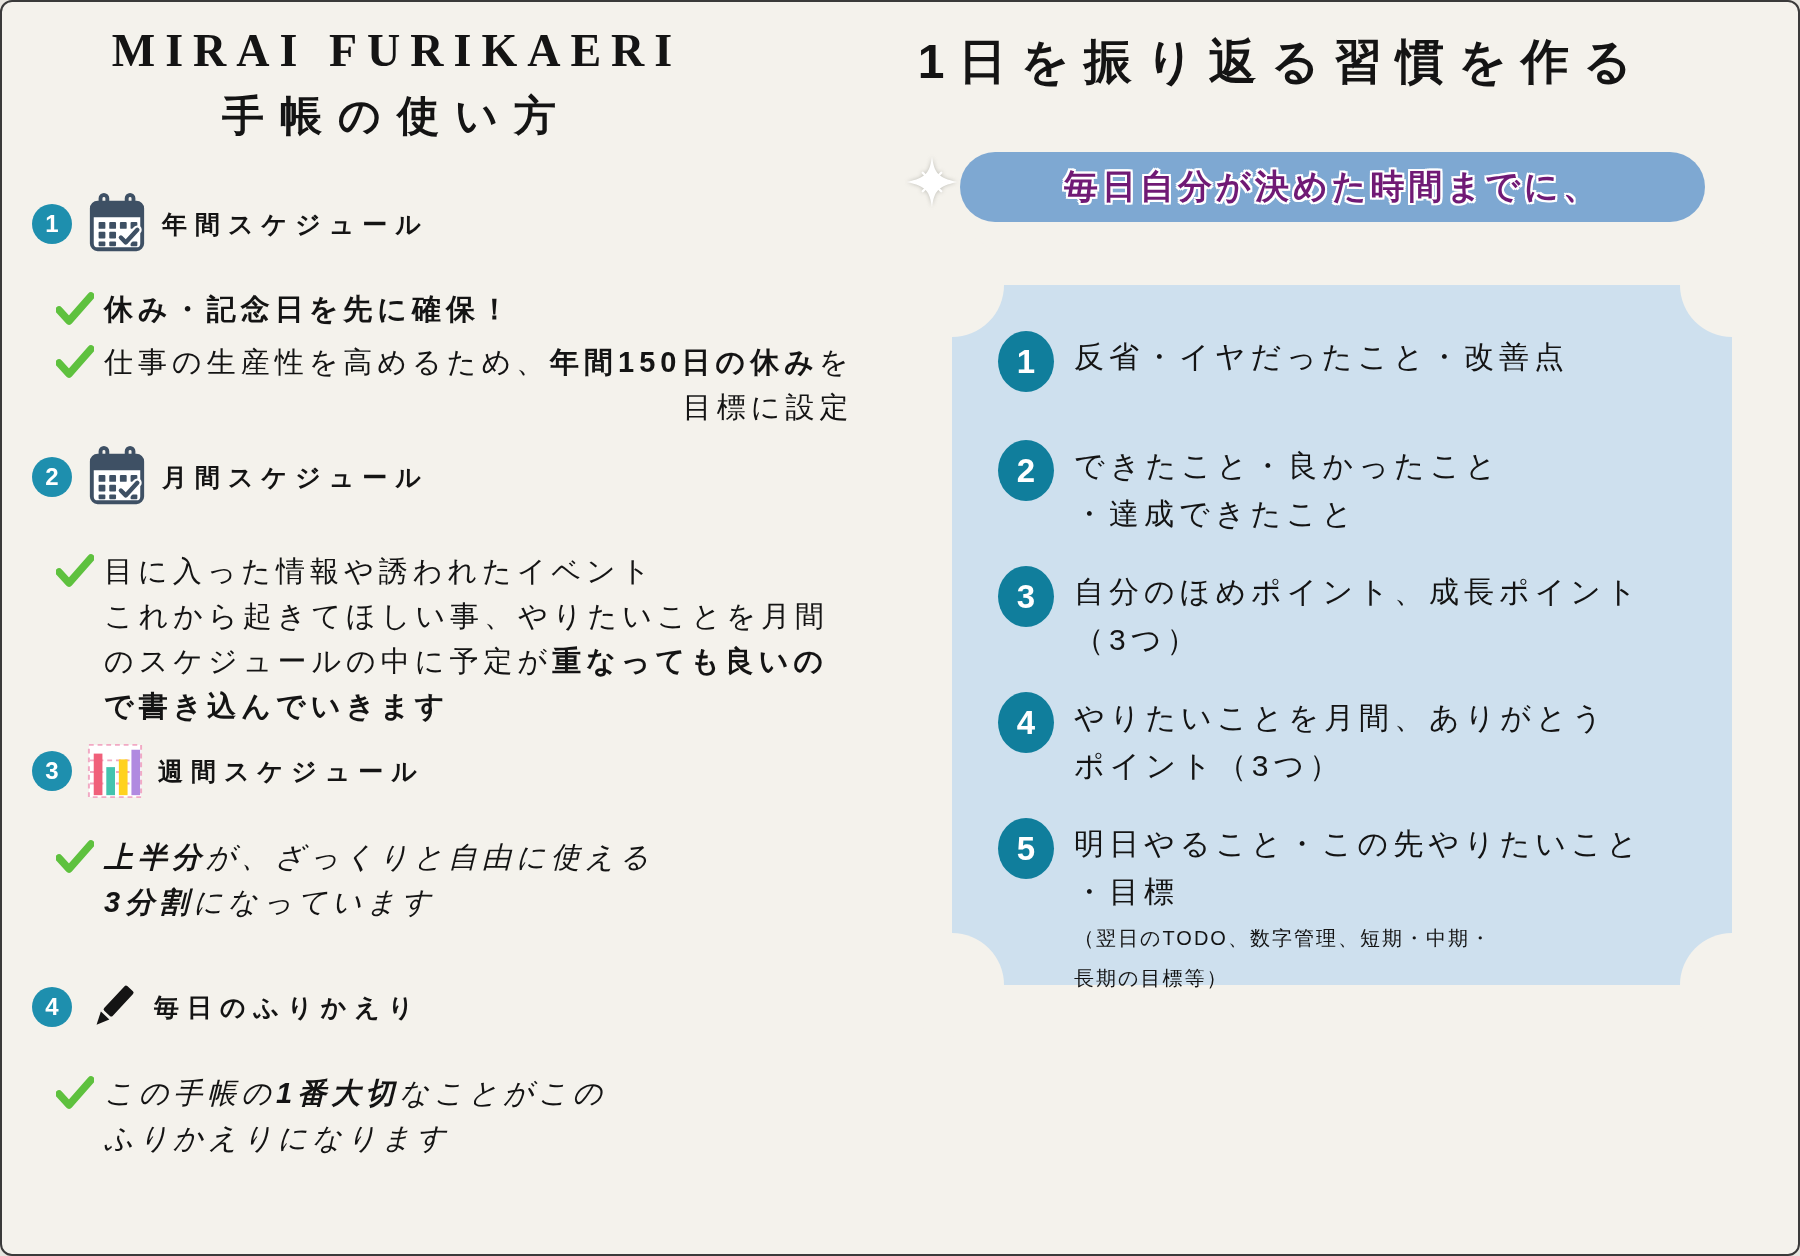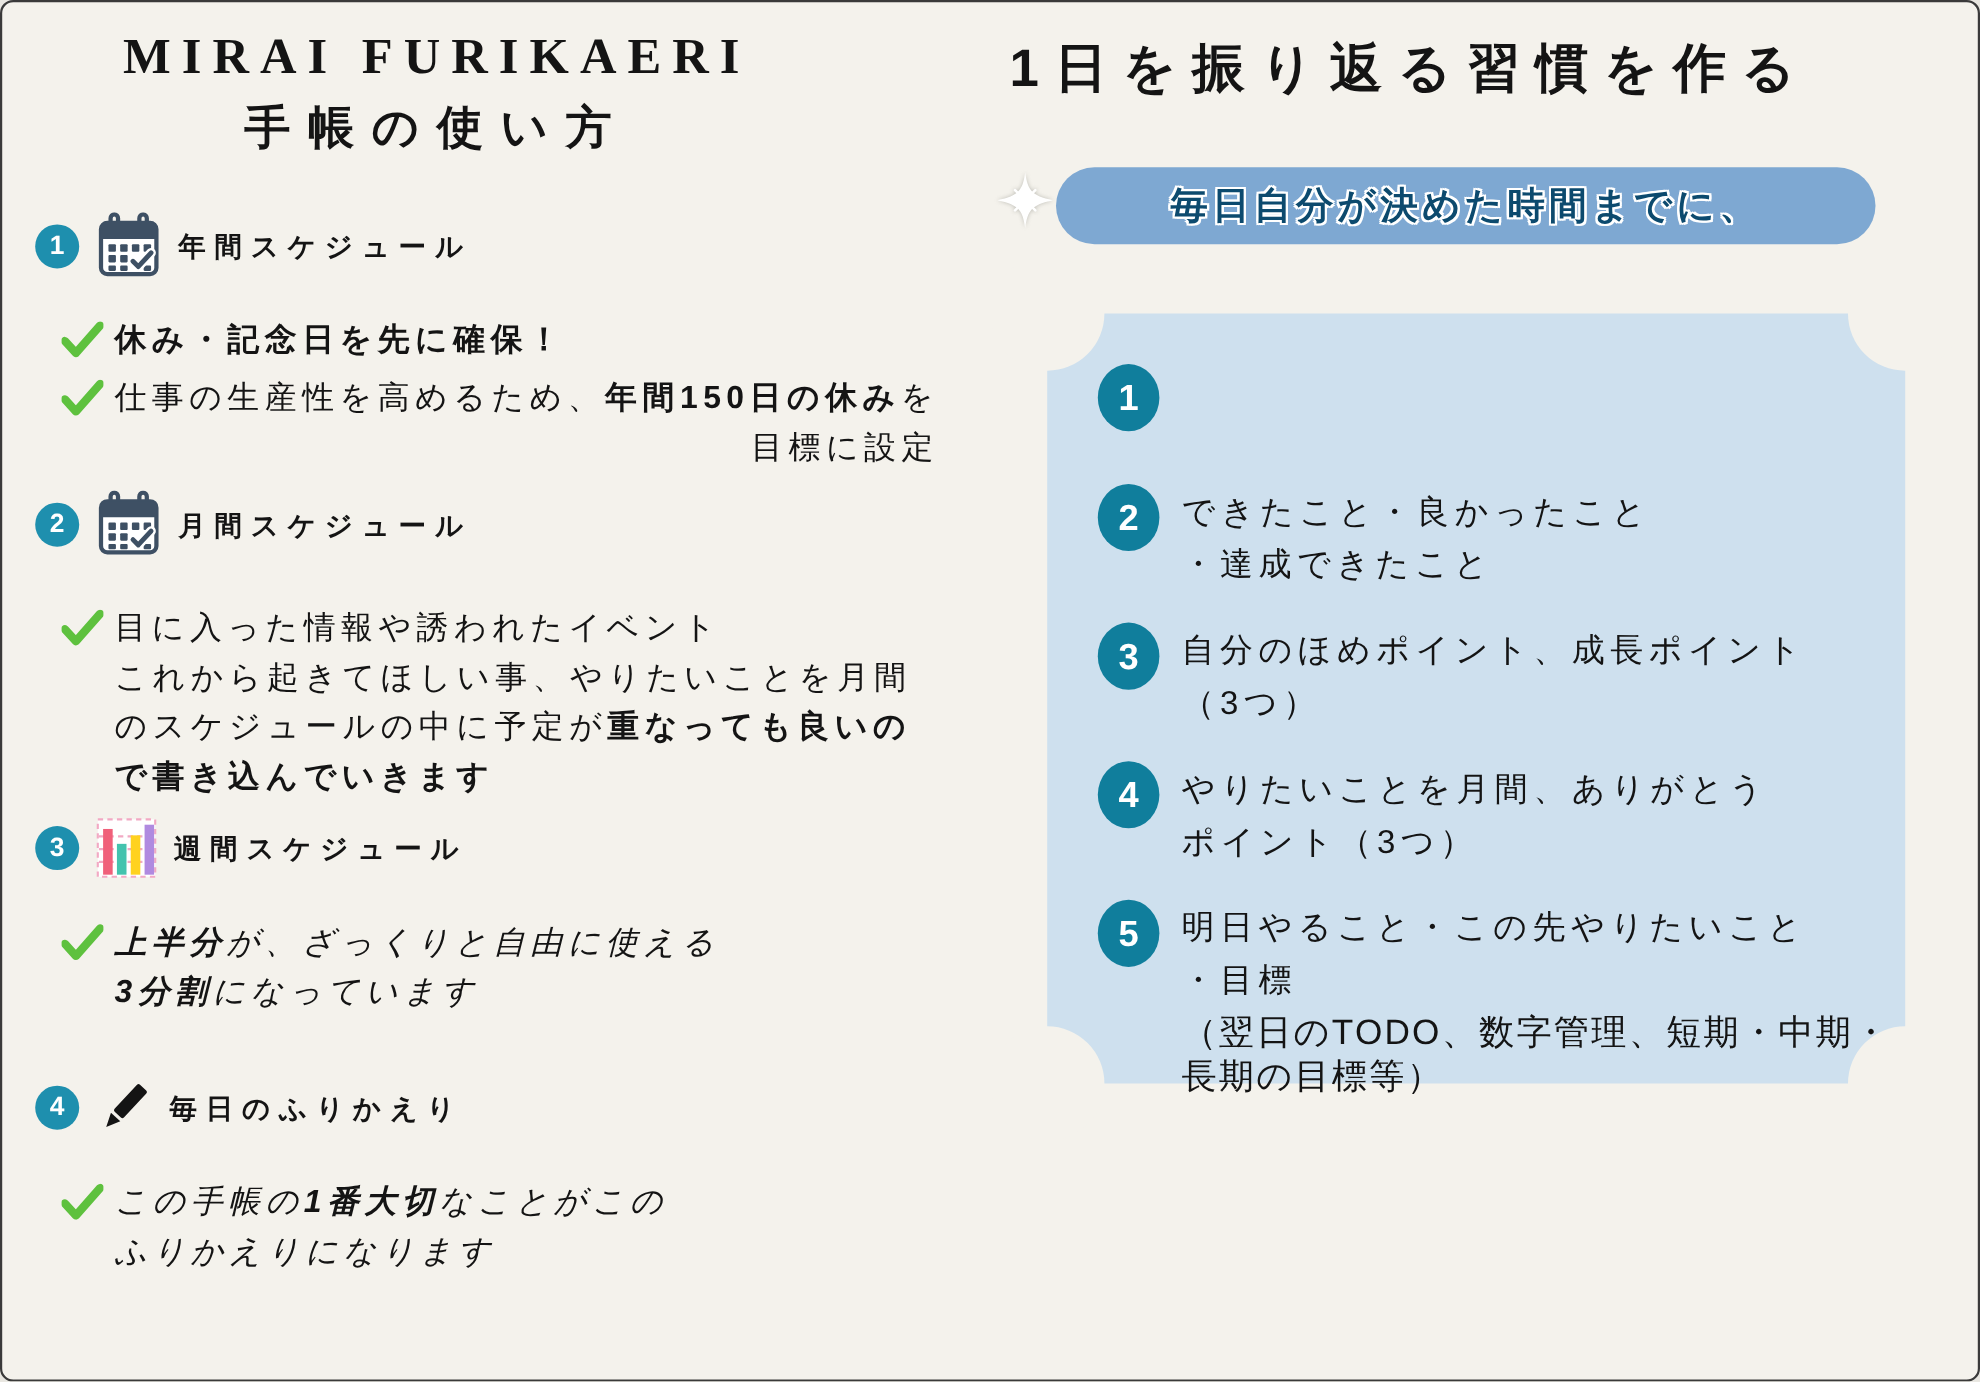--- a/index.html
+++ b/index.html
@@ -54,21 +54,21 @@
     text-align:center;font-weight:700;font-size:48px;letter-spacing:14px;
     white-space:nowrap;
   }
   .sparkle{position:absolute;left:902px;top:152px;filter:drop-shadow(0 0 2px rgba(120,120,110,.45));}
   .pill{
     position:absolute;left:958px;top:150px;width:745px;height:70px;
     background:#7ea8d2;border-radius:36px;
     display:flex;align-items:center;justify-content:center;
   }
   .pill-text{
-    font-size:34px;font-weight:700;letter-spacing:4px;color:#0c4a6e;white-space:nowrap;
+    font-size:34px;font-weight:700;letter-spacing:4px;color:#701a75;white-space:nowrap;
     text-shadow:-2px -2px 0 #fff,2px -2px 0 #fff,-2px 2px 0 #fff,2px 2px 0 #fff,
                  0 -2px 0 #fff,0 2px 0 #fff,-2px 0 0 #fff,2px 0 0 #fff;
   }
   .bluebox{
     position:absolute;left:950px;top:283px;width:780px;height:700px;
     background:#cee0ee;
   }
   .notch{position:absolute;width:104px;height:104px;border-radius:50%;background:#f4f2ec;}
   .notch.tl{left:-52px;top:-52px;}
   .notch.tr{right:-52px;top:-52px;}
@@ -80,21 +80,21 @@
     display:flex;flex-direction:column;
   }
   .item{display:flex;gap:20px;margin-bottom:26px;align-items:flex-start;}
   .item:first-child{margin-bottom:46px;}
   .item-num{
     flex:0 0 56px;width:56px;height:61px;border-radius:50%;
     background:#107e9c;color:#fff;font-size:33px;font-weight:700;
     display:flex;align-items:center;justify-content:center;margin-top:2px;
   }
   .item-text{font-size:30px;letter-spacing:5px;line-height:48px;padding-top:4px;white-space:nowrap;}
-  .item-note{font-size:32px;letter-spacing:2px;line-height:40px;padding-top:2px;white-space:nowrap;}
+  .item-note{font-size:20px;letter-spacing:2px;line-height:40px;padding-top:2px;white-space:nowrap;}
 </style>
 </head>
 <body>
 
 <div class="page">
 
   <div class="title-en">MIRAI FURIKAERI</div>
   <div class="title-jp">手帳の使い方</div>
 
   <div id="left-sections">
@@ -252,20 +252,23 @@
   </div>
 
   <div class="bluebox">
     <div class="notch tl"></div>
     <div class="notch tr"></div>
     <div class="notch bl"></div>
     <div class="notch br"></div>
     <div class="box-items" id="box-items">
         <div class="item">
           <div class="item-num">1</div>
+          <div class="item-text">
+            <div><span>反省・イヤだったこと・改善点</span></div>
+          </div>
         </div>
         <div class="item">
           <div class="item-num">2</div>
           <div class="item-text">
             <div><span>できたこと・良かったこと</span></div>
             <div><span>・達成できたこと</span></div>
           </div>
         </div>
         <div class="item">
           <div class="item-num">3</div>

